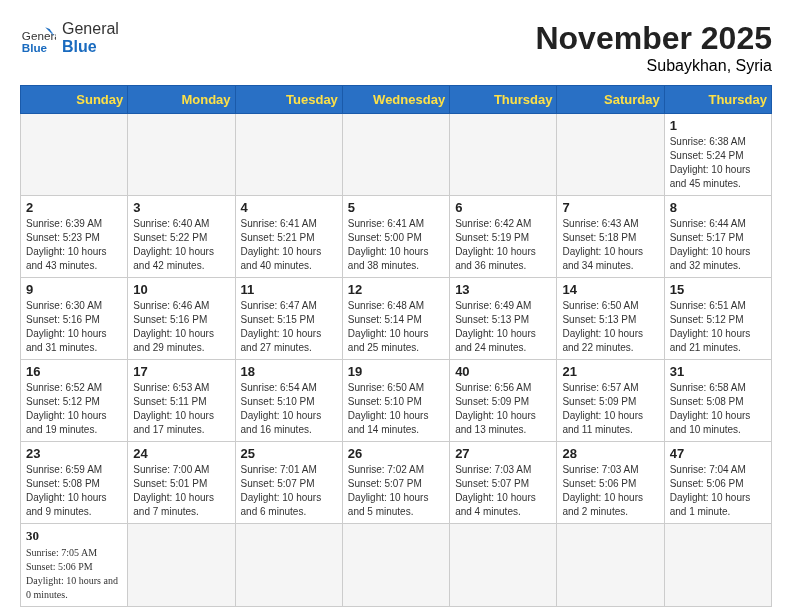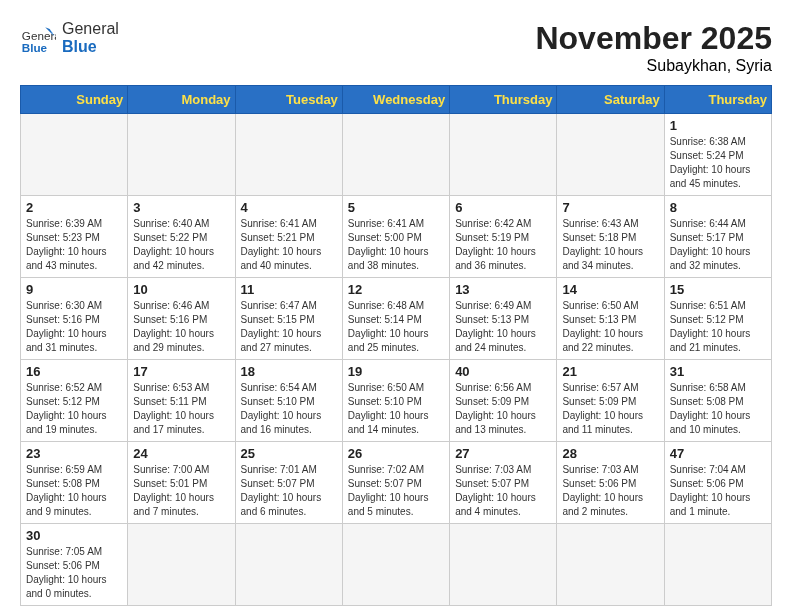--- a/index.html
+++ b/index.html
@@ -74,20 +74,21 @@
       display: block;
       margin-bottom: 2px;
     }
     .day-info {
       font-size: 10px;
       color: #333;
       line-height: 1.4;
     }
     .last-row td {
       background: #f5f5f5;
+      font-family: Liberation Serif, serif;
     }
     .last-row td.has-data {
       background: #fff;
     }
   </style>
 </head>
 <body>
 
 <div class="header-section">
   <div class="logo">

